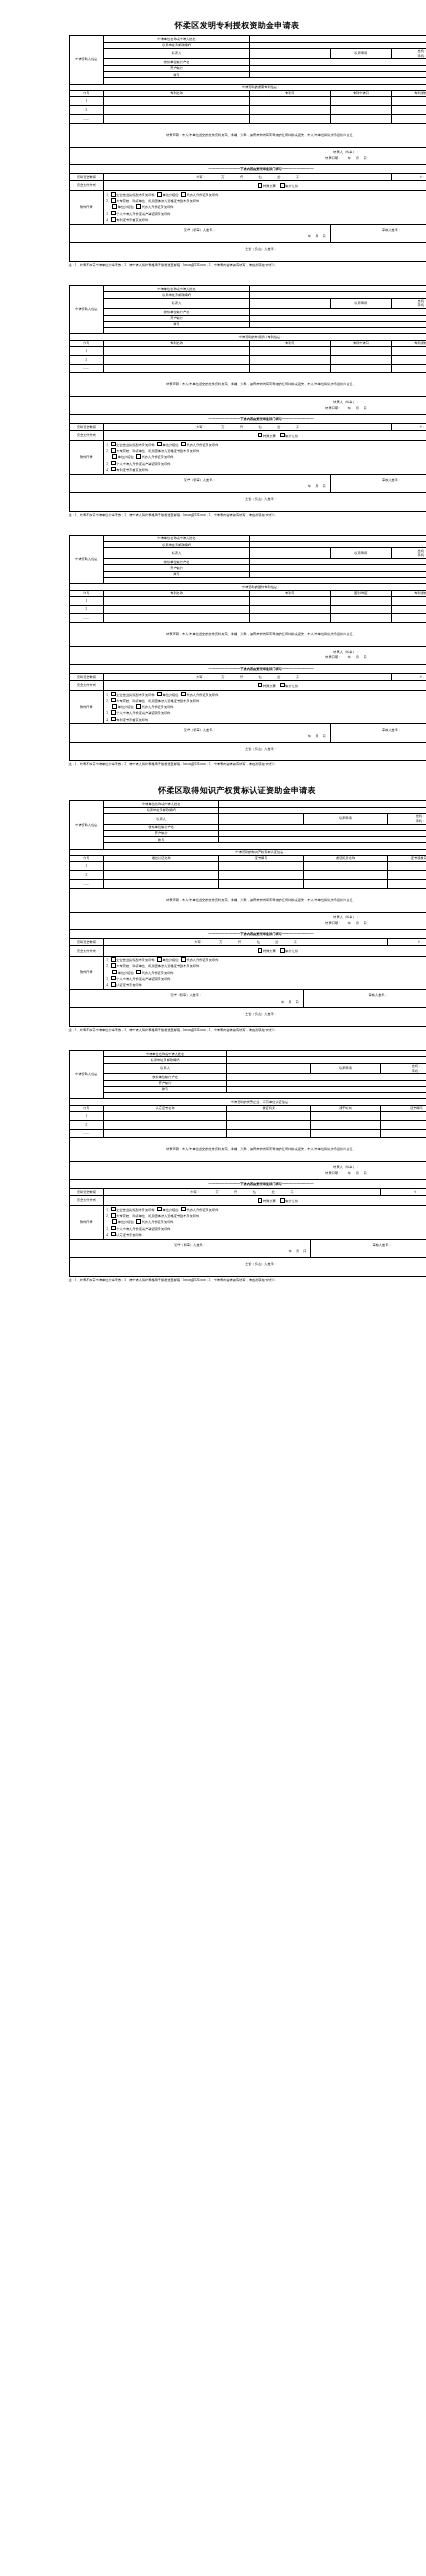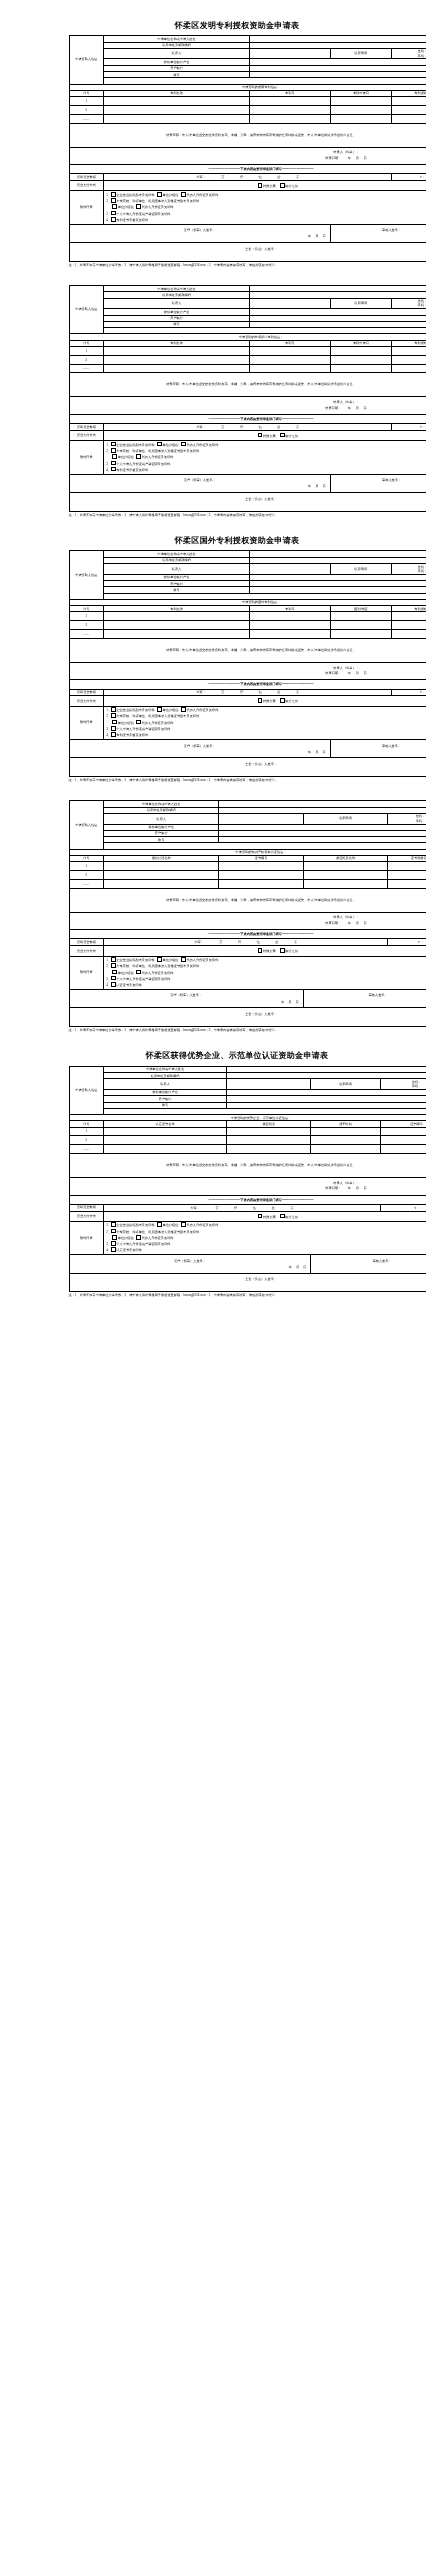--- a/index.html
+++ b/index.html
@@ -337,21 +337,20 @@
             <td colspan="2" class="opinion">审核人意见：<span class="date">年&nbsp;&nbsp;&nbsp;&nbsp;&nbsp;月&nbsp;&nbsp;&nbsp;&nbsp;&nbsp;日</span></td>
           </tr>
           <tr>
             <td colspan="5" class="opinion">主管（负责）人意见：<span class="date">年&nbsp;&nbsp;&nbsp;&nbsp;&nbsp;月&nbsp;&nbsp;&nbsp;&nbsp;&nbsp;日</span></td>
           </tr>
         </tbody>
       </table>
       <div class="footnote">注：1、此表不加盖申请单位公章无效；2、请申请人将此表格电子版发送至邮箱：hrzscq@126.com；3、申请表内容请如实填写，请在选项框□内打√。</div>
     </div>
     <div class="form-block">
-      <div class="form-title">怀柔区国外专利授权资助金申请表</div>
       <table class="ft">
         <colgroup>
           <col style="width:9%">
           <col style="width:38%">
           <col style="width:21%">
           <col style="width:16%">
           <col style="width:16%">
         </colgroup>
         <tbody>
           <tr>
@@ -454,20 +453,21 @@
             <td colspan="2" class="opinion">审核人意见：<span class="date">年&nbsp;&nbsp;&nbsp;&nbsp;&nbsp;月&nbsp;&nbsp;&nbsp;&nbsp;&nbsp;日</span></td>
           </tr>
           <tr>
             <td colspan="5" class="opinion">主管（负责）人意见：<span class="date">年&nbsp;&nbsp;&nbsp;&nbsp;&nbsp;月&nbsp;&nbsp;&nbsp;&nbsp;&nbsp;日</span></td>
           </tr>
         </tbody>
       </table>
       <div class="footnote">注：1、此表不加盖申请单位公章无效；2、请申请人将此表格电子版发送至邮箱：hrzscq@126.com；3、申请表内容请如实填写，请在选项框□内打√。</div>
     </div>
     <div class="form-block">
+      <div class="form-title">怀柔区取得知识产权贯标认证资助金申请表</div>
       <table class="ft">
         <colgroup>
           <col style="width:9%">
           <col style="width:30%">
           <col style="width:22%">
           <col style="width:22%">
           <col style="width:17%">
         </colgroup>
         <tbody>
           <tr>
@@ -570,21 +570,20 @@
             <td colspan="2" class="opinion">审核人意见：<span class="date">年&nbsp;&nbsp;&nbsp;&nbsp;&nbsp;月&nbsp;&nbsp;&nbsp;&nbsp;&nbsp;日</span></td>
           </tr>
           <tr>
             <td colspan="5" class="opinion">主管（负责）人意见：<span class="date">年&nbsp;&nbsp;&nbsp;&nbsp;&nbsp;月&nbsp;&nbsp;&nbsp;&nbsp;&nbsp;日</span></td>
           </tr>
         </tbody>
       </table>
       <div class="footnote">注：1、此表不加盖申请单位公章无效；2、请申请人将此表格电子版发送至邮箱：hrzscq@126.com；3、申请表内容请如实填写，请在选项框□内打√。</div>
     </div>
     <div class="form-block">
-      <div class="form-title">怀柔区获得优势企业、示范单位认证资助金申请表</div>
       <table class="ft">
         <colgroup>
           <col style="width:9%">
           <col style="width:32%">
           <col style="width:22%">
           <col style="width:18%">
           <col style="width:19%">
         </colgroup>
         <tbody>
           <tr>

